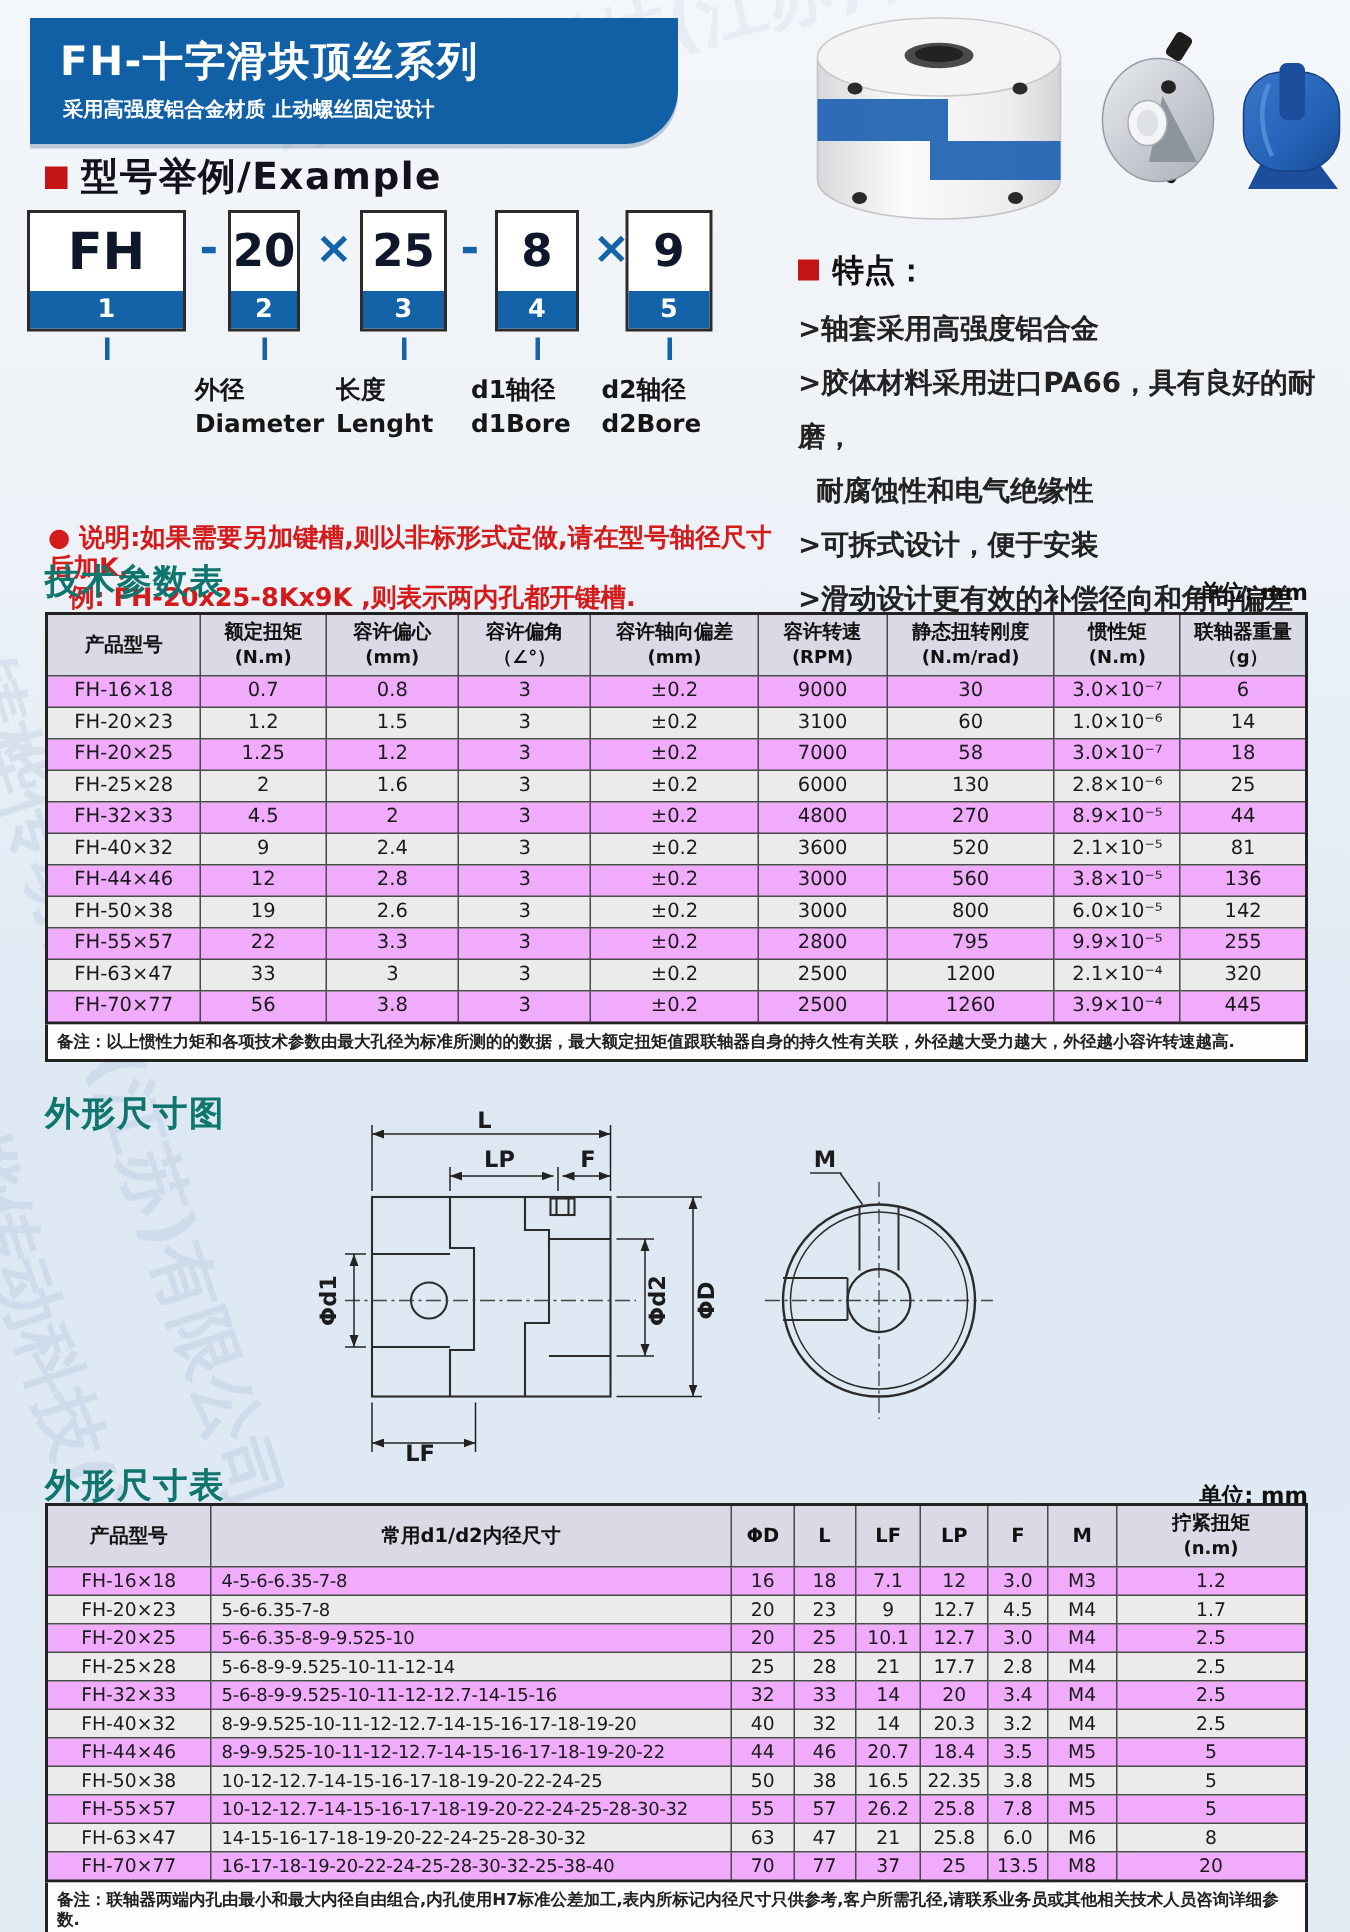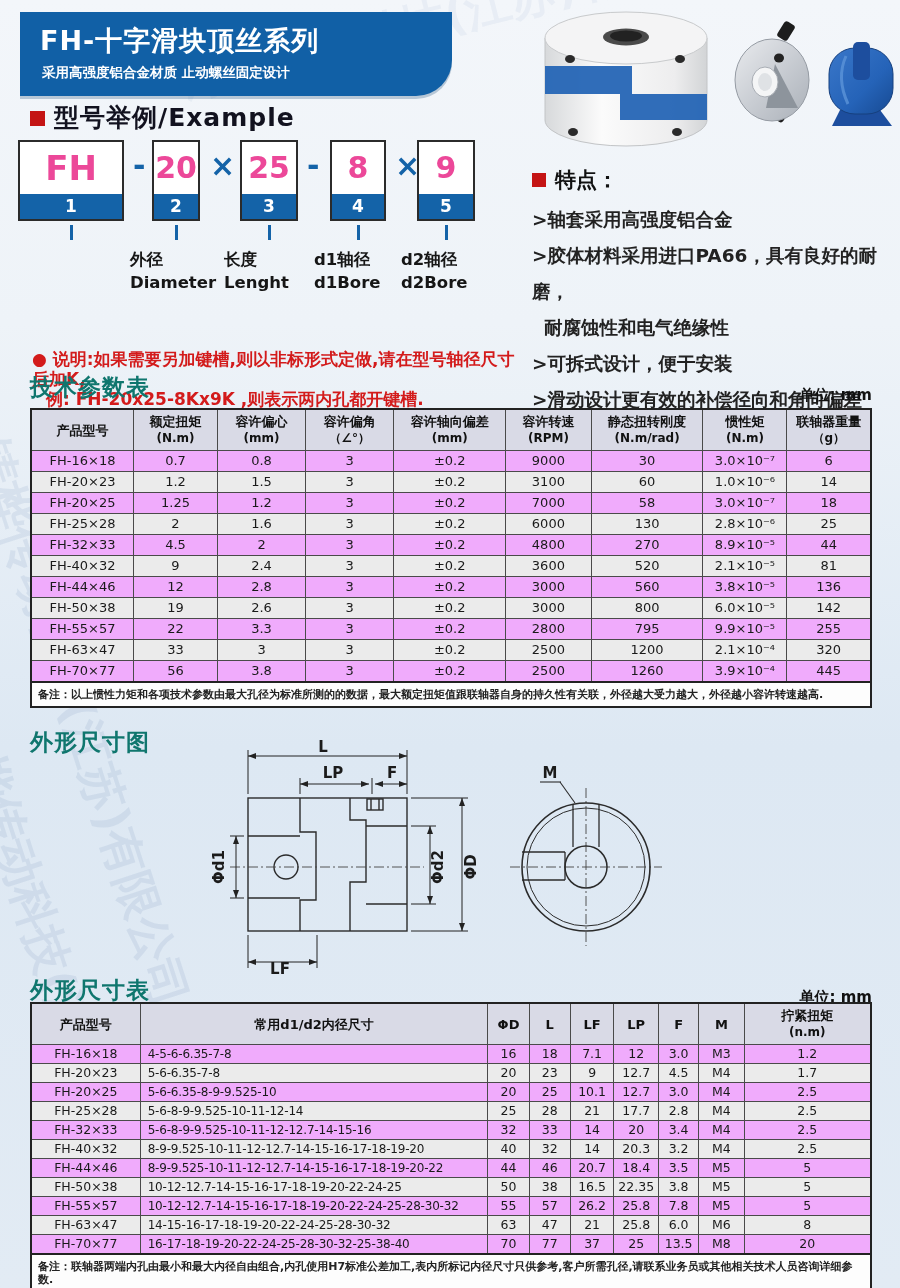--- a/index.html
+++ b/index.html
@@ -21,21 +21,21 @@
                 border-radius:0 0 36px 0; box-shadow:0 3px 0 rgba(12,62,110,0.25); }
   .header-title { padding:11px 0 0 20px; font-size:27px; font-weight:bold; color:#fff; letter-spacing:1px; }
   .header-sub   { padding:5px 0 0 22px; font-size:13.5px; font-weight:bold; color:#fff; }
 
   .red-sq { display:inline-block; width:15px; height:15px; background:#c41414; margin-right:9px; }
   .example-heading { left:30px; top:101px; font-size:25px; font-weight:bold; color:#12121f; letter-spacing:1px; }
 
   
   .example { left:18px; top:140px; width:480px; height:198px; }
   .mbox { position:absolute; top:0; border:2px solid #2b2b2b; background:#fff; text-align:center; }
-  .mbox-val  { height:52px; line-height:52px; font-weight:bold; color:#ec4899; }
+  .mbox-val  { height:52px; line-height:52px; font-weight:bold; color:#0f172a; }
   .mbox-val.big { font-size:34px; } .mbox-val.sm { font-size:30px; }
   .mbox-num  { height:25px; line-height:25px; background:#1463a8; color:#fff; font-size:17px; font-weight:bold; }
   .msep { position:absolute; top:8px; font-size:30px; font-weight:bold; color:#1463a8; }
   .tick { position:absolute; top:85px; width:3px; height:15px; background:#1463a8; }
   .exlabel { position:absolute; top:108px; font-weight:600; color:#161616; font-size:16.5px; line-height:23px; }
   .exlabel.ctr { text-align:left; }
   .exlabel .en-small { font-size:14.5px; font-weight:600; }
 
   .note-red { left:32px; top:349px; width:490px; font-size:17px; line-height:20px;
               font-weight:bold; color:#d31b1b; }

